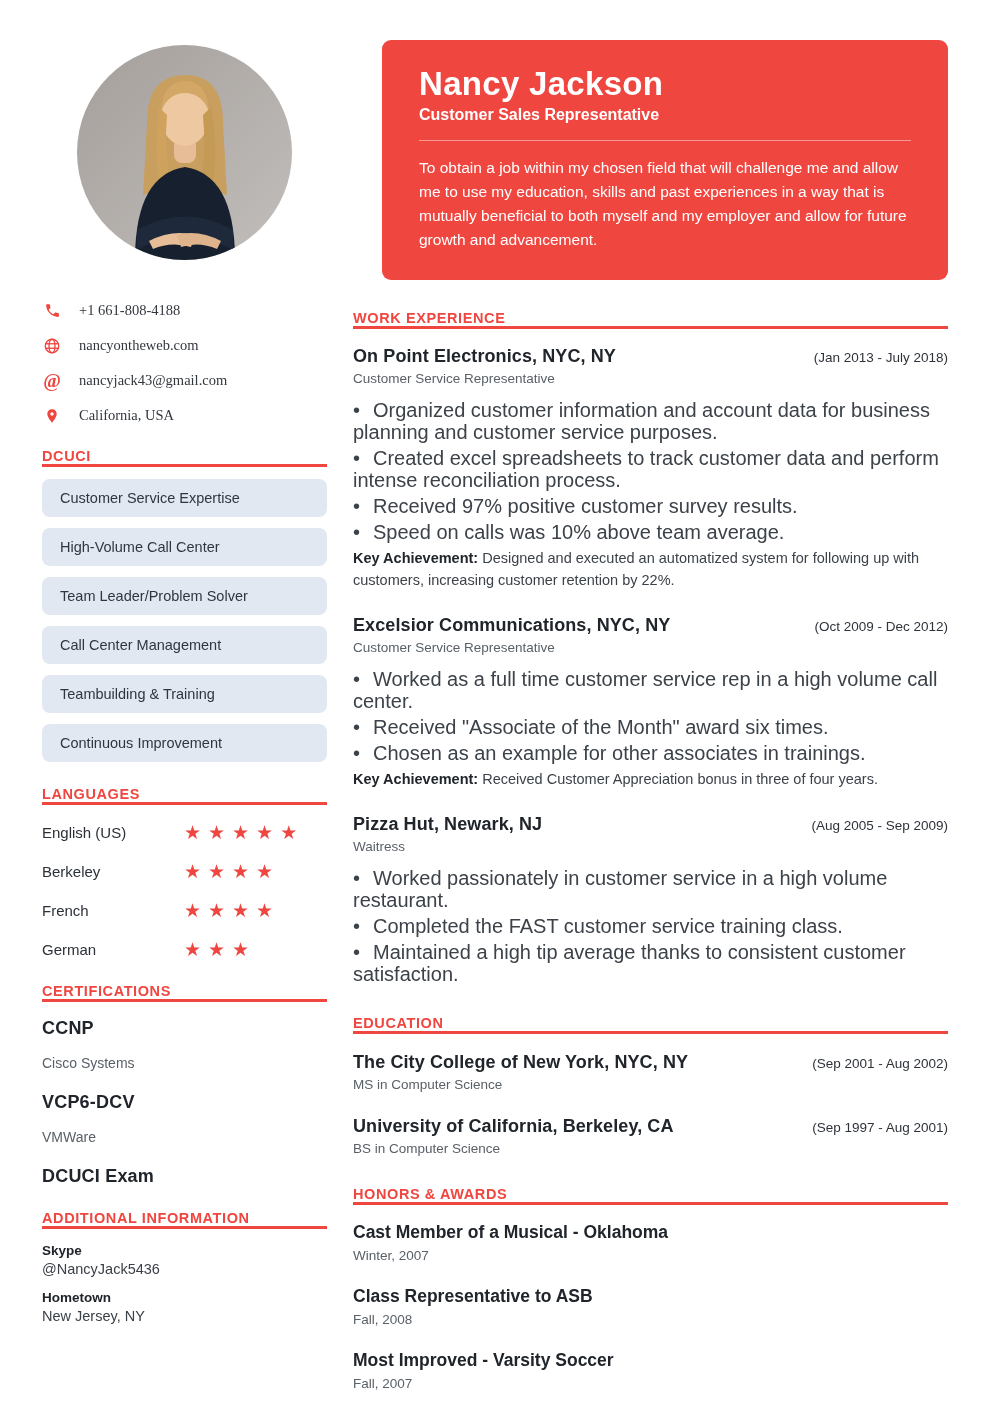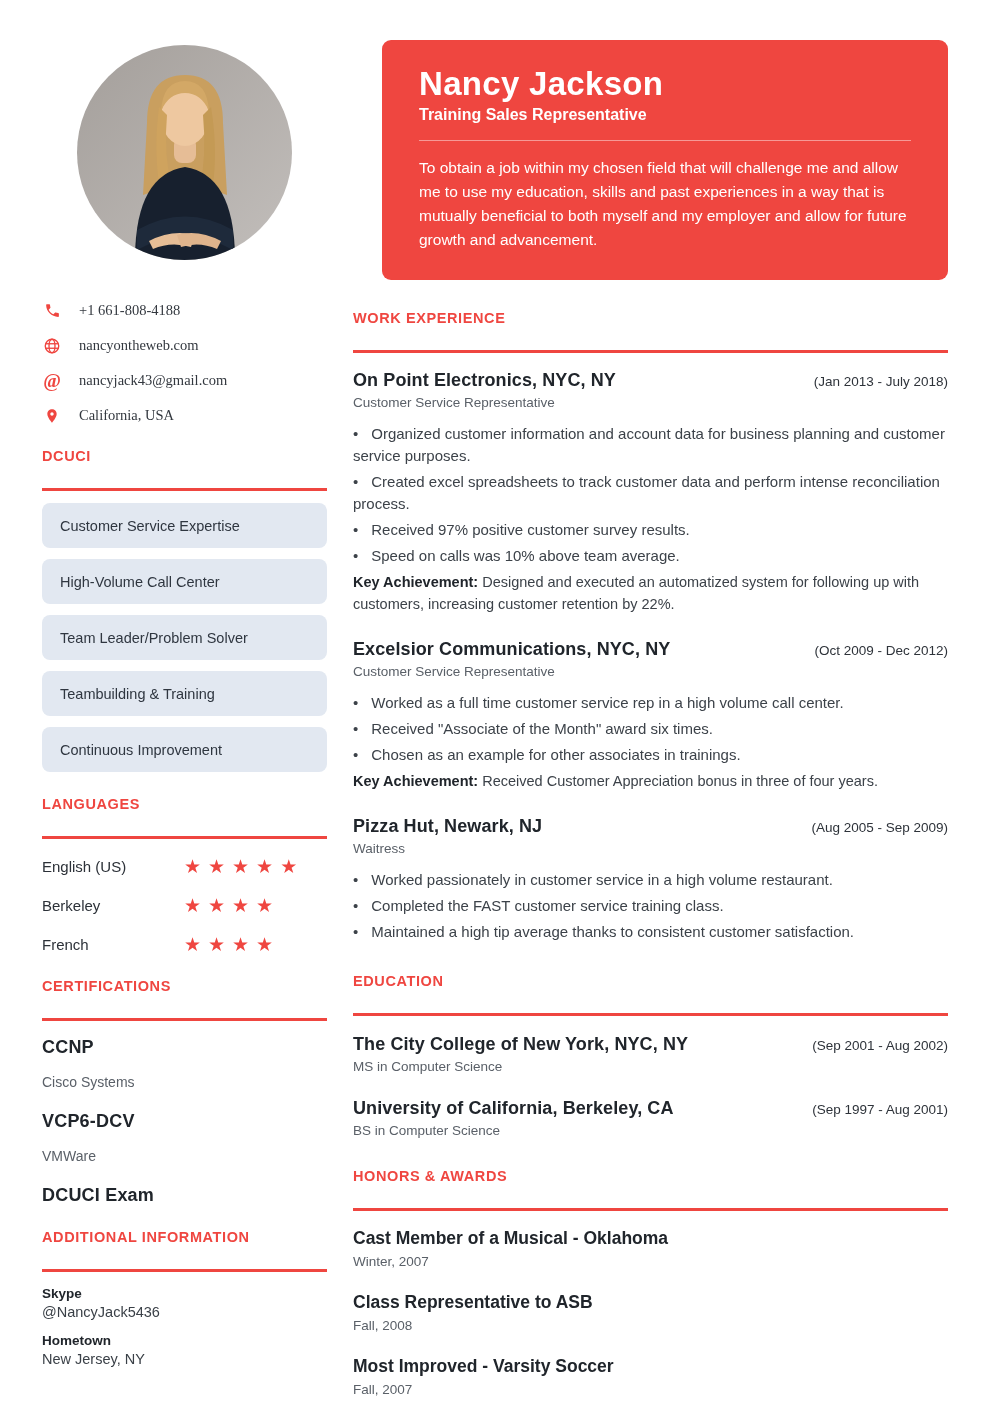--- a/index.html
+++ b/index.html
@@ -17,25 +17,25 @@
   
   .sidebar{width:285px;flex-shrink:0;}
   .photo-wrap{width:215px;height:215px;margin:5px auto 0;border-radius:50%;overflow:hidden;}
   .photo-wrap svg{display:block;width:100%;height:100%;}
 
   .contact{margin-top:40px;}
   .contact-row{display:flex;align-items:center;gap:17px;margin-bottom:14px;min-height:21px;font-family:Liberation Serif, serif;}
   .contact-row .cicon{width:20px;height:20px;flex-shrink:0;display:flex;align-items:center;justify-content:center;color:var(--accent);font-weight:700;font-size:19px;}
   .contact-row .ctext{font-size:14.5px;color:#33383f;}
 
-  .sec-h{font-size:14.5px;font-weight:700;color:var(--accent);letter-spacing:.6px;padding-bottom:24px;border-bottom:3px solid var(--accent);}
+  .sec-h{font-size:14.5px;font-weight:700;color:var(--accent);letter-spacing:.6px;padding-bottom:0;border-bottom:3px solid var(--accent);}
 
   .skills-sec{margin-top:22px;}
   .pills{margin-top:12px;}
-  .pill{background:var(--pill);border-radius:8px;height:45px;display:flex;align-items:center;padding:0 18px;font-size:14.5px;color:#2f3640;margin-bottom:11px;}
+  .pill{background:var(--pill);border-radius:8px;height:38px;display:flex;align-items:center;padding:0 18px;font-size:14.5px;color:#2f3640;margin-bottom:11px;}
 
   .lang-sec{margin-top:24px;}
   .lang-rows{margin-top:16px;}
   .lang-row{display:grid;grid-template-columns:142px 1fr;align-items:center;margin-bottom:16px;min-height:23px;}
   .lang-name{font-size:15px;color:#2c3138;}
   .stars{color:var(--accent);font-size:19px;letter-spacing:7px;line-height:1;white-space:nowrap;}
 
   .cert-sec{margin-top:22px;}
   .cert-items{margin-top:16px;}
   .cert-item{margin-bottom:21px;}
@@ -56,21 +56,21 @@
   .card-divider{height:1px;background:rgba(255,255,255,.45);margin:16px 0 15px;}
   .summary{font-size:15.5px;line-height:24px;}
 
   .m-sec{margin-top:30px;}
   .job{margin-top:17px;margin-bottom:24px;}
   .entry-head{display:flex;justify-content:space-between;align-items:baseline;gap:12px;}
   .entry-title{font-size:18px;font-weight:700;color:var(--ink);letter-spacing:.1px;}
   .entry-date{font-size:13.5px;color:#2e333a;white-space:nowrap;}
   .entry-role{font-size:13.5px;color:var(--muted);margin-top:4px;}
   .bullets{margin-top:13px;}
-  .bullet{font-size:15px;line-height:22px;color:var(--body);margin-bottom:4px;}
+  .bullet{font-size:20px;line-height:22px;color:var(--body);margin-bottom:4px;}
   .bullet .dot{margin-right:13px;}
   .ka{font-size:14.5px;line-height:22px;color:var(--body);}
   .ka strong{color:var(--ink);}
 
   .edu-items{margin-top:4px;}
   .edu-item{margin-top:18px;margin-bottom:24px;}
   .honor-item{margin-top:17px;margin-bottom:23px;}
   .honor-title{font-size:17.5px;font-weight:700;color:var(--ink);}
   .honor-date{font-size:13.5px;color:var(--muted);margin-top:5px;}
 </style>
@@ -143,40 +143,45 @@
         <span class="ctext">California, USA</span>
       </div>
     </div>
 
     <div class="skills-sec">
       <div class="sec-h">DCUCI</div>
       <div class="pills">
         <div class="pill">Customer Service Expertise</div>
         <div class="pill">High-Volume Call Center</div>
         <div class="pill">Team Leader/Problem Solver</div>
+        <div class="pill">Call Center Management</div>
         <div class="pill">Teambuilding &amp; Training</div>
         <div class="pill">Continuous Improvement</div>
       </div>
     </div>
 
     <div class="lang-sec">
       <div class="sec-h">LANGUAGES</div>
       <div class="lang-rows">
         <div class="lang-row">
           <span class="lang-name">English (US)</span>
           <span class="stars">★★★★★</span>
         </div>
         <div class="lang-row">
           <span class="lang-name">Berkeley</span>
           <span class="stars">★★★★</span>
         </div>
         <div class="lang-row">
           <span class="lang-name">French</span>
           <span class="stars">★★★★</span>
         </div>
+        <div class="lang-row">
+          <span class="lang-name">German</span>
+          <span class="stars">★★★</span>
+        </div>
       </div>
     </div>
 
     <div class="cert-sec">
       <div class="sec-h">CERTIFICATIONS</div>
       <div class="cert-items">
         <div class="cert-item">
           <div class="cert-title">CCNP</div>
           <div class="cert-issuer">Cisco Systems</div>
         </div>
@@ -203,21 +208,21 @@
         </div>
       </div>
     </div>
 
   </aside>
 
   <main class="main">
 
     <div class="header-card">
       <div class="name">Nancy Jackson</div>
-      <div class="job-subtitle">Training Sales Representative</div>
+      <div class="job-subtitle">Customer Sales Representative</div>
       <div class="card-divider"></div>
       <div class="summary">To obtain a job within my chosen field that will challenge me and allow me to use my education, skills and past experiences in a way that is mutually beneficial to both myself and my employer and allow for future growth and advancement.</div>
     </div>
 
     <section class="m-sec">
       <div class="sec-h">WORK EXPERIENCE</div>
 
       <div class="job">
         <div class="entry-head">
           <span class="entry-title">On Point Electronics, NYC, NY</span>

